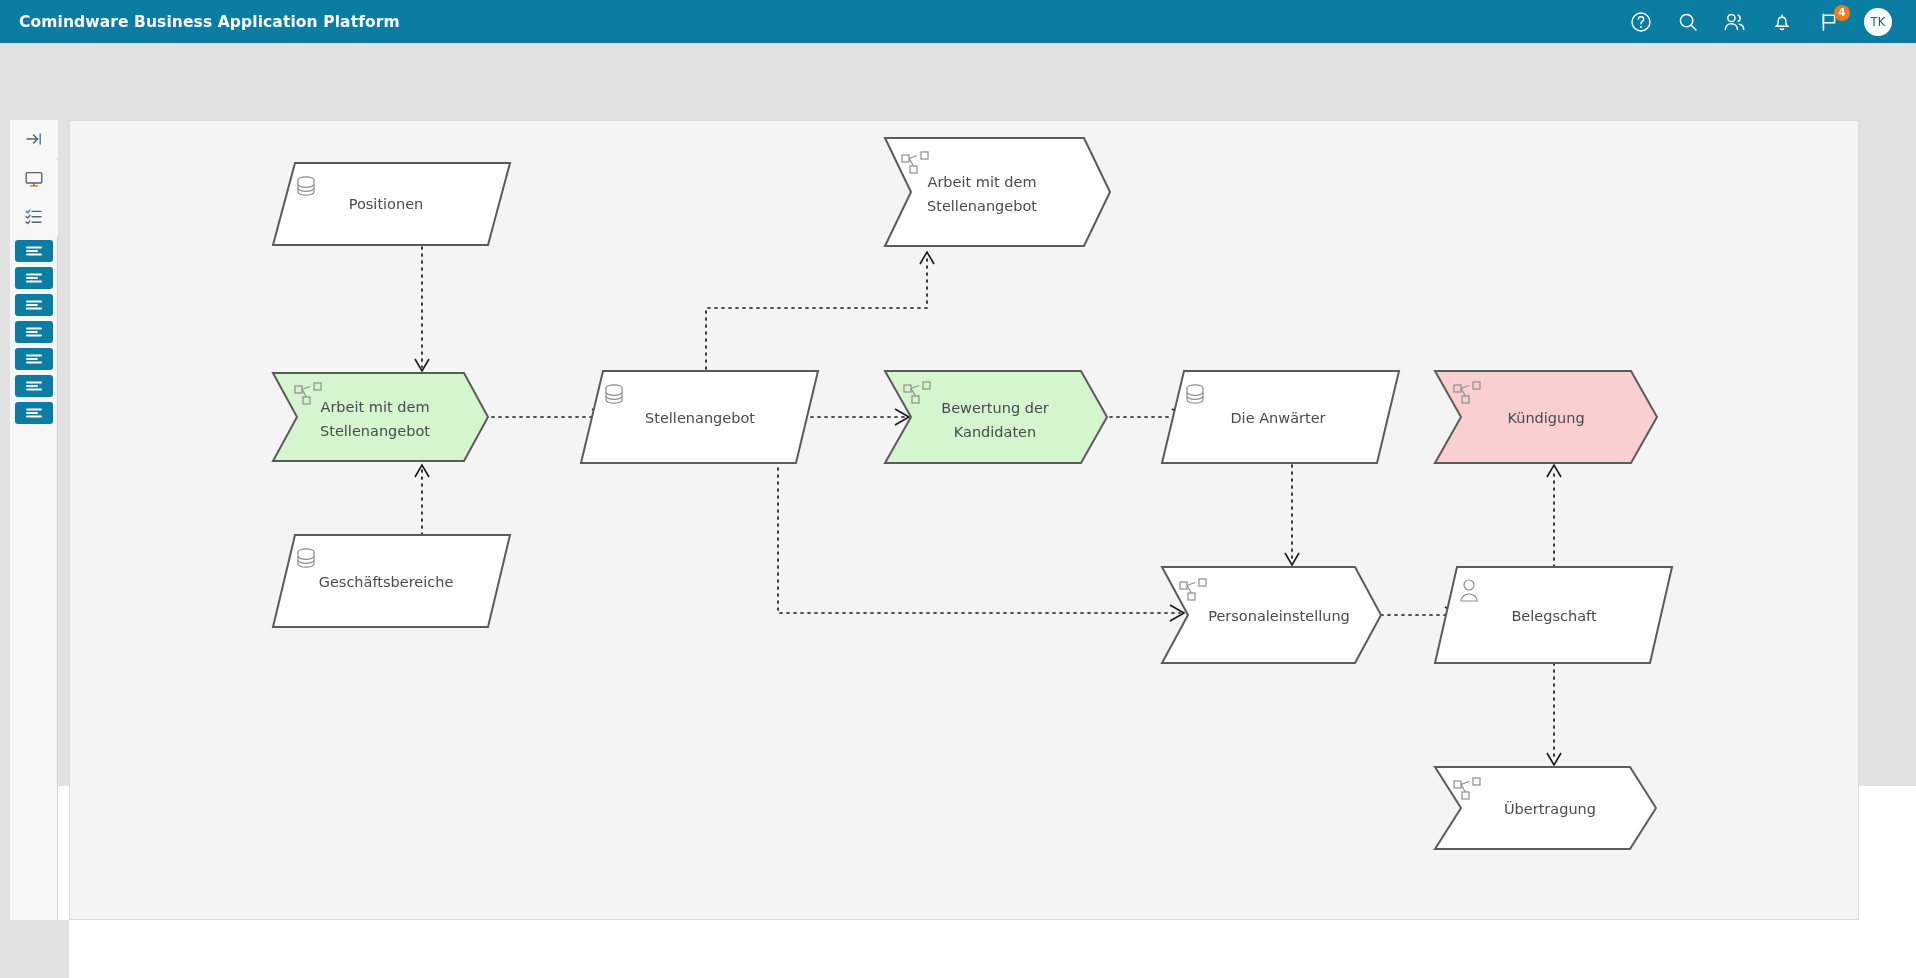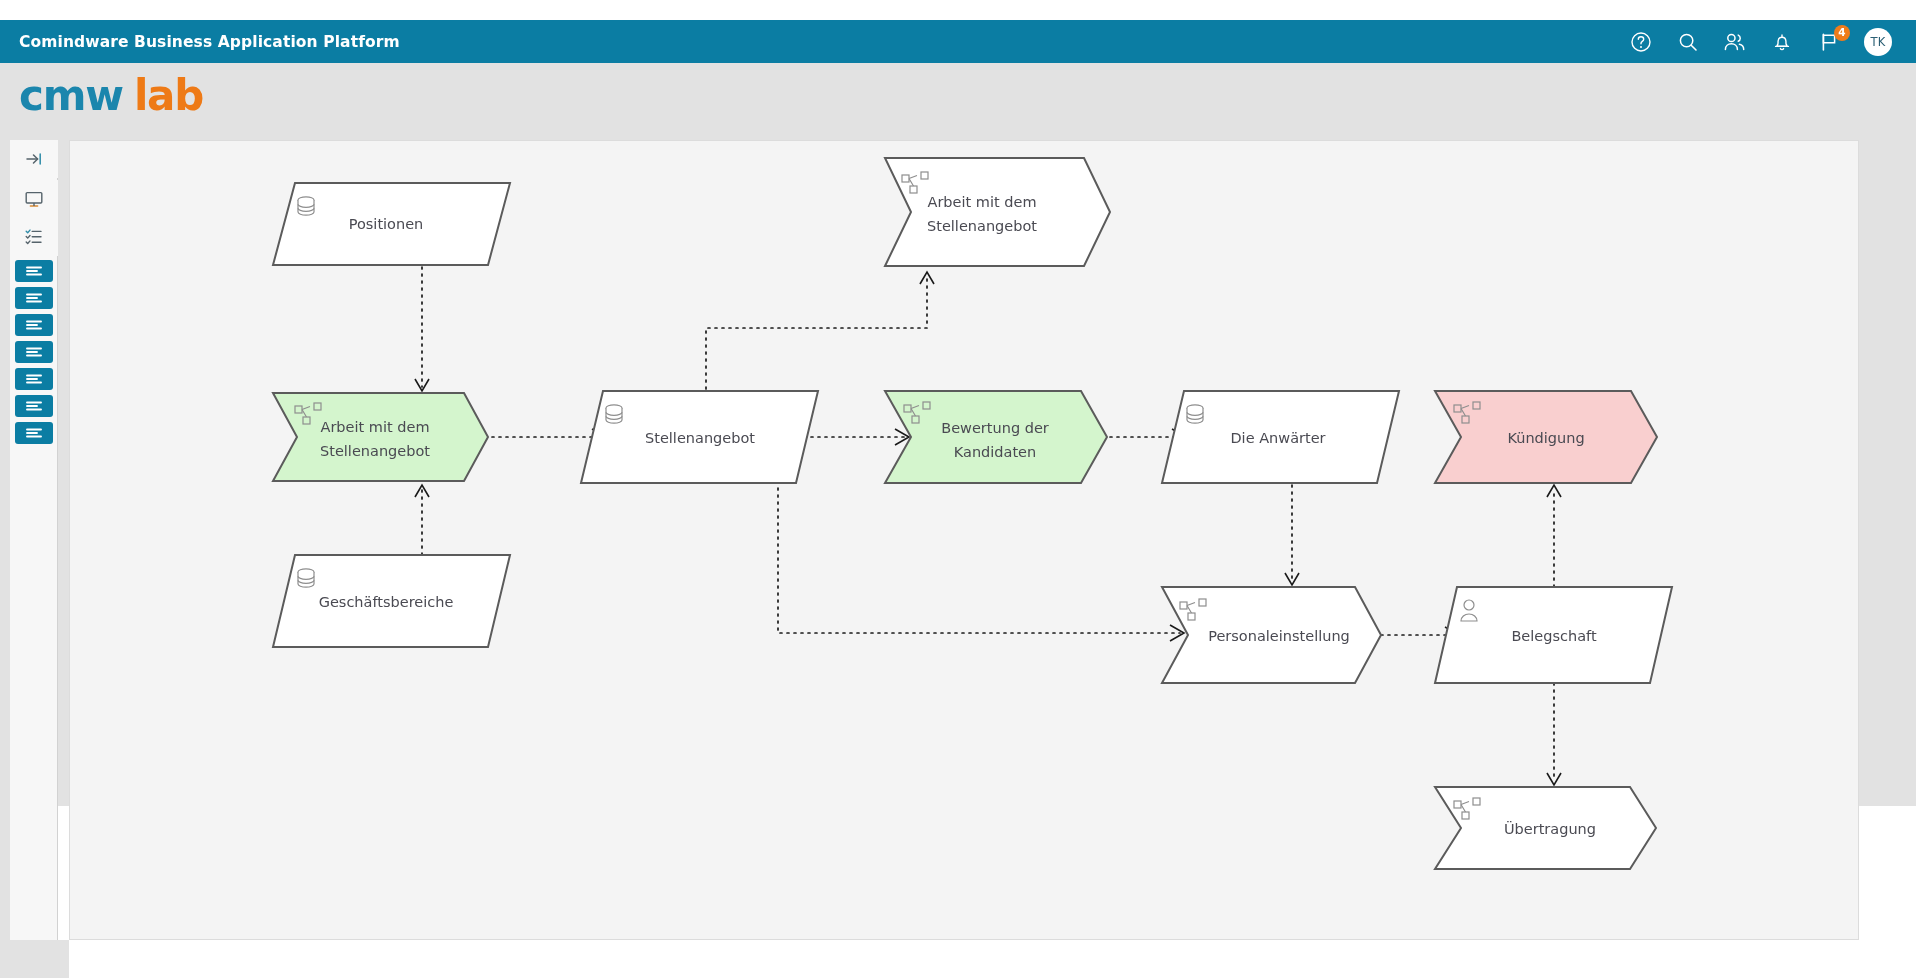--- a/index.html
+++ b/index.html
@@ -6,21 +6,21 @@
   * { box-sizing: border-box; }
   html, body {
     margin: 0; padding: 0;
     width: 1916px; height: 978px;
     overflow: hidden;
     font-family: "DejaVu Sans", sans-serif;
     background: #ffffff;
   }
 
   
-  #app { position: relative; width: 1916px; height: 786px; background:#e2e2e2;margin-top:20px; }
+  #app { position: relative; width: 1916px; height: 786px; background:#e2e2e2; }
 
   .topbar {
     position: absolute; left:0; top:0; width:1916px; height:43px;
     background:#0b7da3;
     display:flex; align-items:center;
   }
   .topbar-title {
     color:#ffffff; font-size:15.5px; font-weight:600;
     margin-left:19px; letter-spacing:.1px;
     white-space:nowrap;
@@ -170,23 +170,20 @@
           <path d="M5.4 4.2h11.2v7.6H5.4z" fill="none" stroke="#ffffff" stroke-width="1.5"></path>
         </svg>
         <span class="badge">4</span>
       </div>
 
       <div class="avatar">TK</div>
     </div>
   </div>
 
   <div class="logo-strip"></div>
-  <div class="logo">
-    <span class="cmw">cmw</span><span class="lab">lab</span>
-  </div>
 
   <div class="rail">
     <div class="rail-inner">
 
       <div class="rail-btn">
         <svg width="20" height="20" viewBox="0 0 20 20">
           <line x1="3" y1="10" x2="13.5" y2="10" stroke="#55636b" stroke-width="1.5" stroke-linecap="round"></line>
           <polyline points="9.5,6 13.6,10 9.5,14" fill="none" stroke="#55636b" stroke-width="1.5" stroke-linecap="round" stroke-linejoin="round"></polyline>
           <line x1="16.2" y1="5" x2="16.2" y2="15" stroke="#2f8ca8" stroke-width="1.5" stroke-linecap="round"></line>
         </svg>

